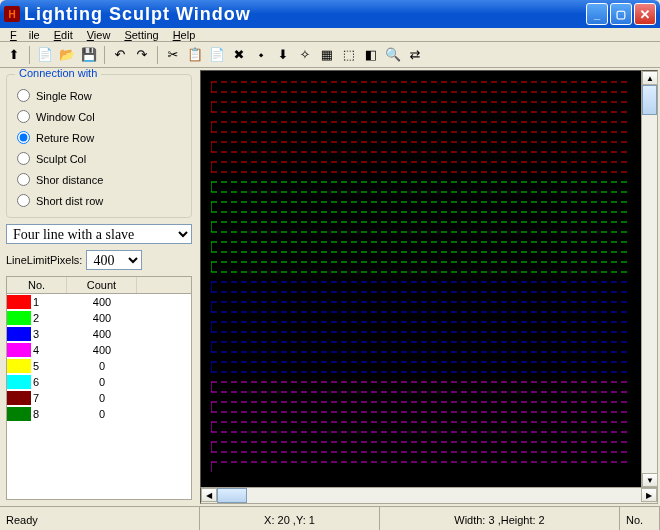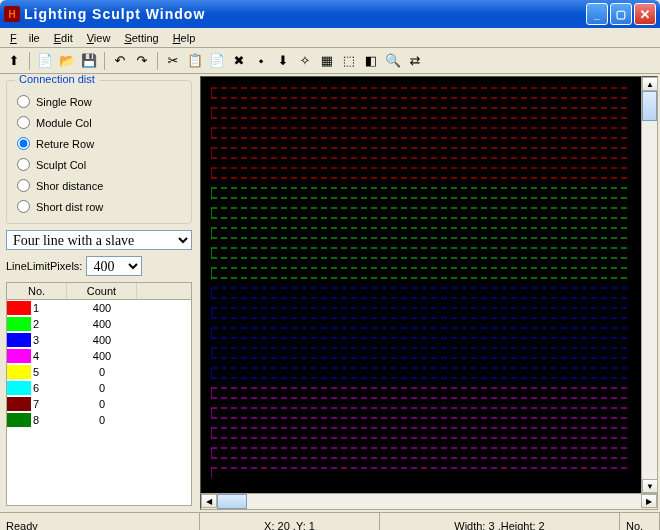--- a/index.html
+++ b/index.html
@@ -1,23 +1,23 @@
 <!DOCTYPE html>
 <html><head>
 <meta charset="utf-8">
 <style>
 * { box-sizing: border-box; margin: 0; padding: 0; }
 body { font-family: Tahoma, sans-serif; font-size: 11px; background: #ece9d8; width: 660px; height: 530px; overflow: hidden; }
 .titlebar { height: 28px; background: linear-gradient(to bottom, #3b83e8 0%, #0854d0 50%, #0854d0 100%); display: flex; align-items: center; padding: 0 4px; color: white; font-weight: bold; border-top-left-radius: 6px; border-top-right-radius: 6px; }
 .titlebar .icon { width: 16px; height: 16px; background: #8b0000; margin-right: 4px; border-radius: 2px; display: flex; align-items: center; justify-content: center; color: #ff6600; font-size: 10px; font-weight: bold; }
-.titlebar .title { flex: 1; font-size: 14px; letter-spacing: 1px; }
+.titlebar .title { flex: 1; font-size: 18px; letter-spacing: 1px; }
 .titlebar .winbtn { width: 22px; height: 22px; margin-left: 2px; border: 1px solid white; border-radius: 3px; display: flex; align-items: center; justify-content: center; font-family: Arial; font-weight: bold; font-size: 11px; }
 .winbtn.min, .winbtn.max { background: linear-gradient(to bottom, #5aa9f8, #2c7ae0); color: white; }
 .winbtn.close { background: linear-gradient(to bottom, #f08080, #d03020); color: white; font-size: 13px; }
-.menubar { height: 20px; background: #ece9d8; border-bottom: 1px solid #aca899; display: flex; align-items: center; padding: 0 4px; gap: 2px; }
+.menubar { height: 14px; background: #ece9d8; border-bottom: 1px solid #aca899; display: flex; align-items: center; padding: 0 4px; gap: 2px; }
 .menubar span { padding: 2px 6px; cursor: default; }
 .menubar span u { text-decoration: underline; }
 .toolbar { height: 26px; background: #ece9d8; border-bottom: 1px solid #aca899; display: flex; align-items: center; padding: 0 4px; gap: 2px; }
 .tbtn { width: 20px; height: 20px; display: flex; align-items: center; justify-content: center; font-size: 13px; cursor: default; border: 1px solid transparent; }
 .sep { width: 1px; height: 18px; background: #aca899; margin: 0 3px; }
 .body { display: flex; height: 438px; }
 .leftpanel { width: 198px; background: #ece9d8; padding: 6px; display: flex; flex-direction: column; gap: 6px; overflow: hidden; }
 .groupbox { border: 1px solid #d0d0bf; border-radius: 4px; padding: 10px 8px 6px 8px; position: relative; }
 .groupbox .legend { position: absolute; top: -8px; left: 8px; background: #ece9d8; padding: 0 4px; color: #0046d5; }
 .radio { display: flex; align-items: center; gap: 6px; padding: 4px 2px; }
@@ -86,29 +86,29 @@
     <div class="tbtn">▦</div>
     <div class="tbtn">⬚</div>
     <div class="tbtn">◧</div>
     <div class="tbtn">🔍</div>
     <div class="tbtn">⇄</div>
   </div>
 
 <div class="body">
   <div class="leftpanel">
     <div class="groupbox">
-      <div class="legend">Connection dist</div>
+      <div class="legend">Connection with</div>
       <div id="radios">
           <label class="radio">
             <input type="radio" name="conn" style="">
             <span>Single Row</span>
           </label>
           <label class="radio">
             <input type="radio" name="conn" style="">
-            <span>Module Col</span>
+            <span>Window Col</span>
           </label>
           <label class="radio">
             <input type="radio" name="conn" checked="" style="">
             <span>Reture Row</span>
           </label>
           <label class="radio">
             <input type="radio" name="conn" style="">
             <span>Sculpt Col</span>
           </label>
           <label class="radio">

